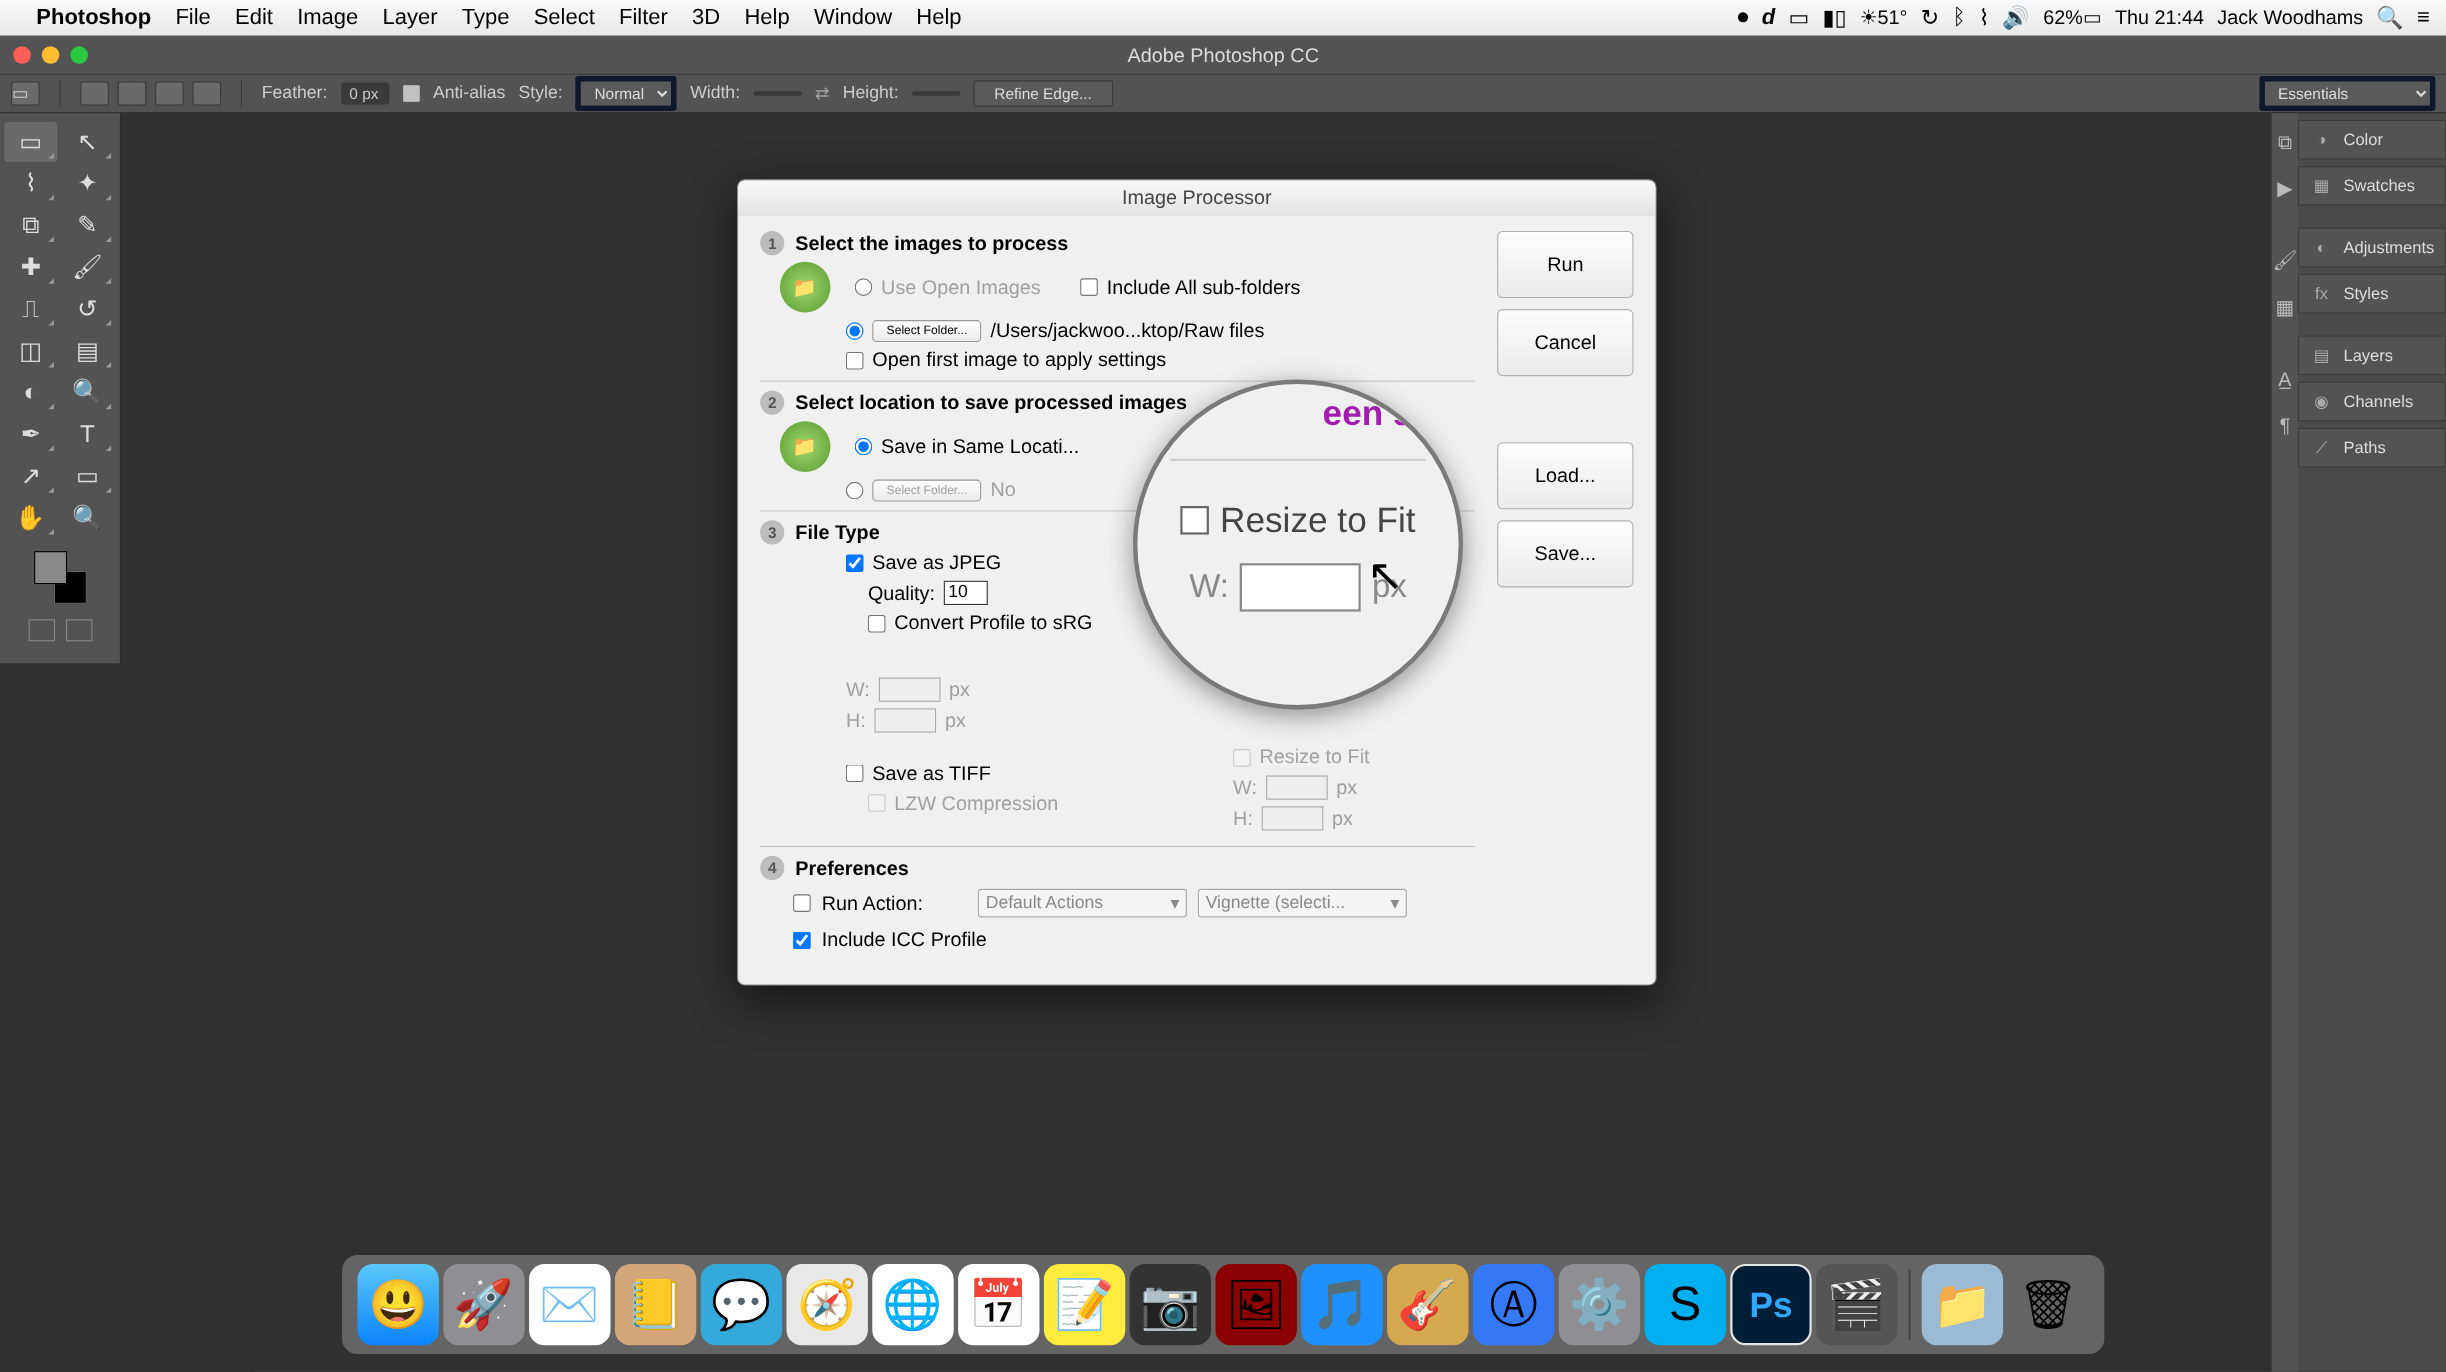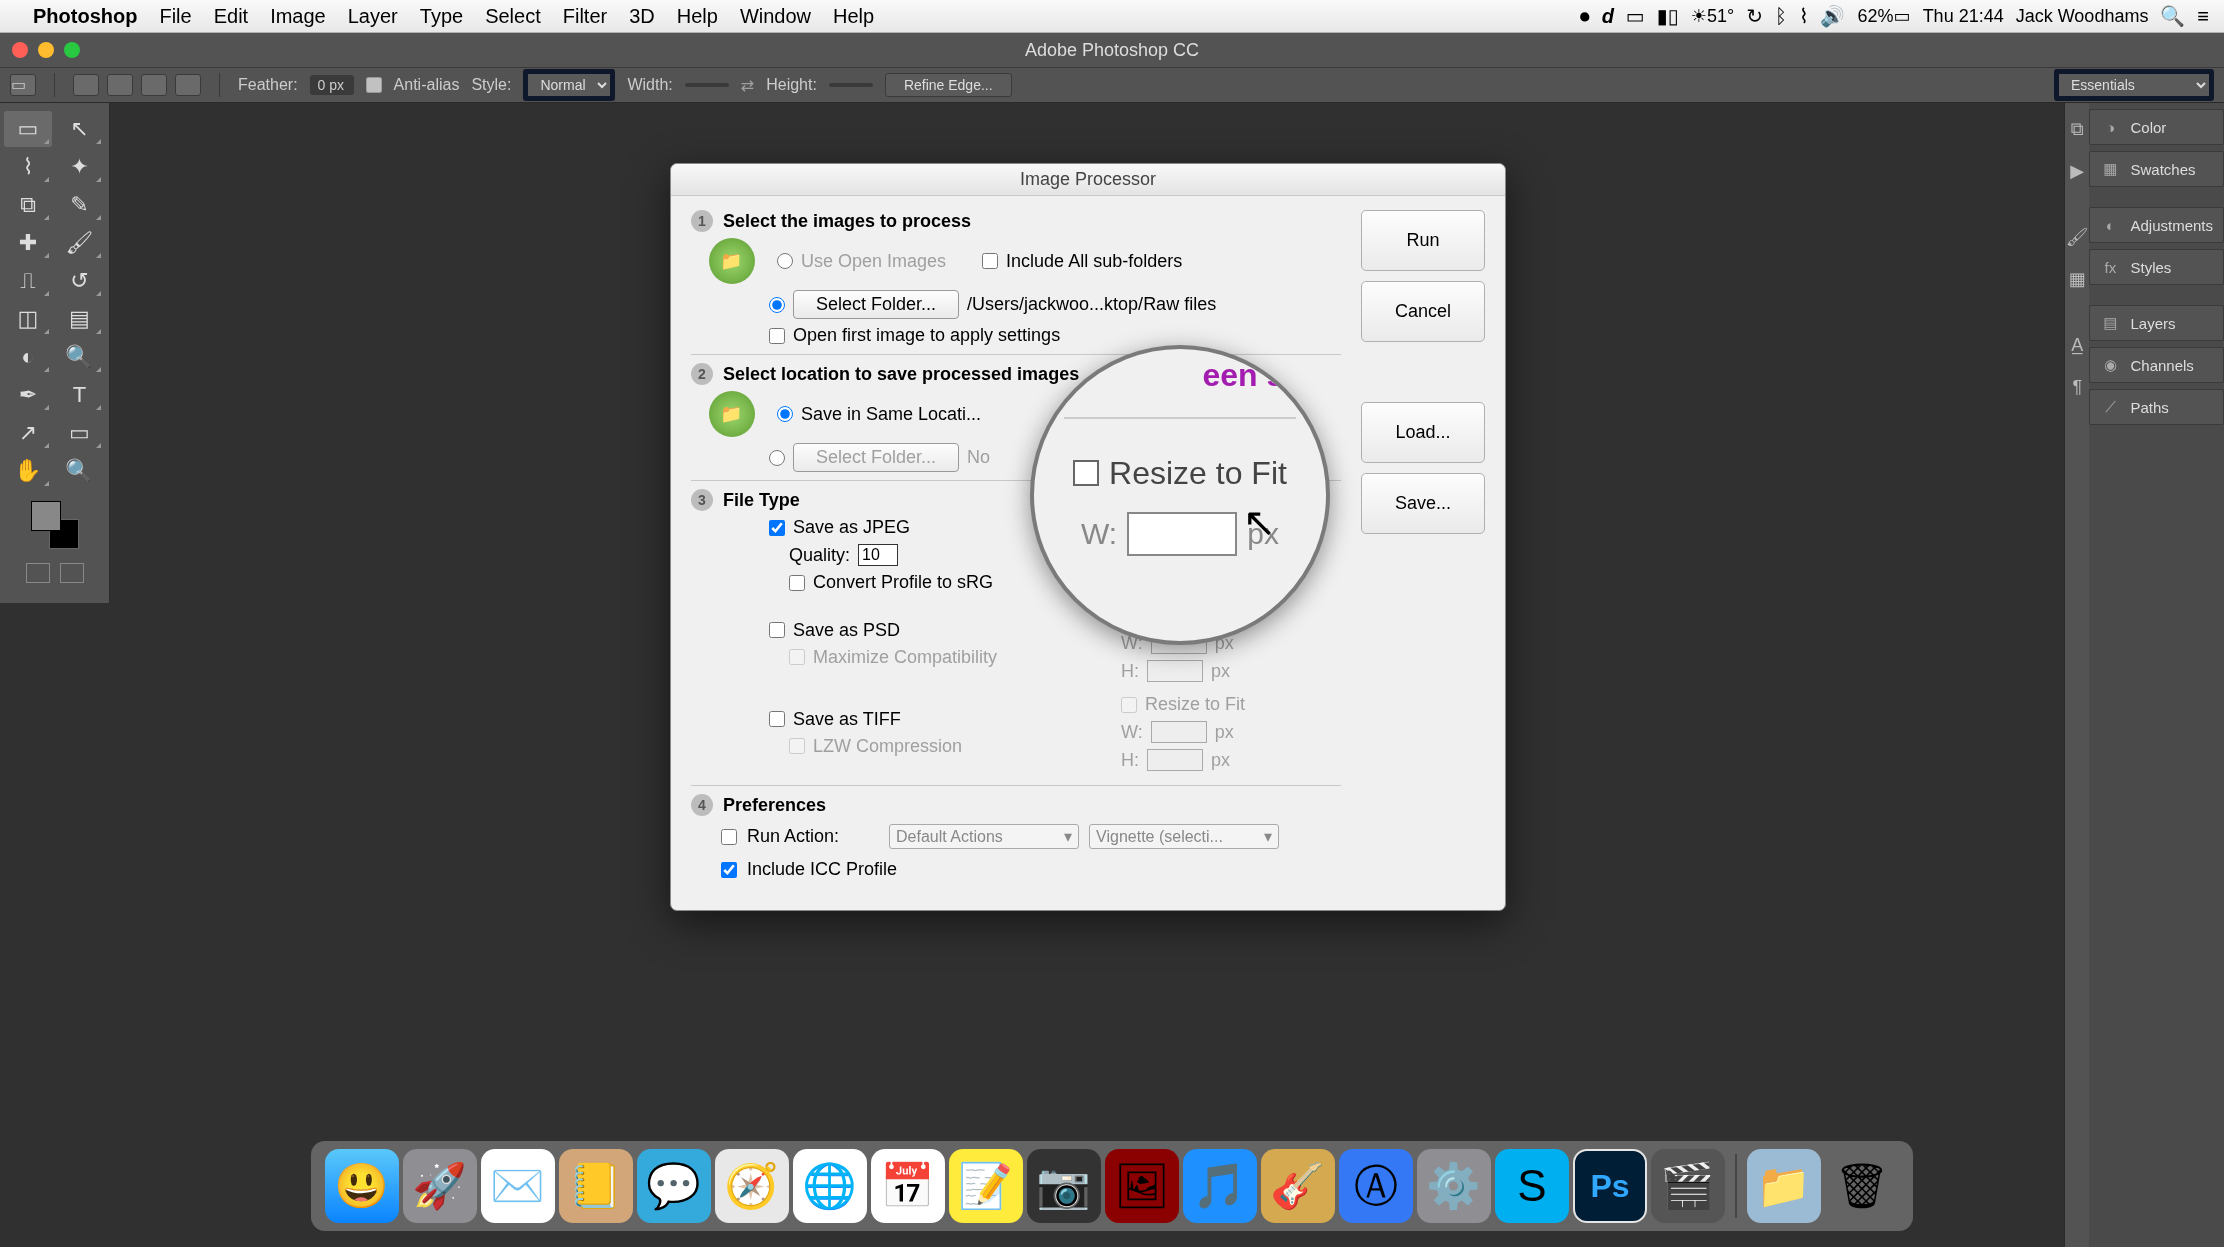--- a/index.html
+++ b/index.html
@@ -68,21 +68,21 @@
 .dialog-right { width: 124px; display: flex; flex-direction: column; gap: 10px; }
 .btn { background: linear-gradient(#fdfdfd,#eaeaea); border: 1px solid #b0b0b0; padding: 19px; font-size: 18px; border-radius: 5px; cursor: pointer; }
 .btn.run { font-weight: 500; }
 .step { margin-bottom: 8px; }
 .step-head { display: flex; align-items: center; gap: 10px; font-weight: bold; font-size: 18px; }
 .step-num { width: 22px; height: 22px; border-radius: 50%; background: #bcbcbc; color: #555; display: flex; align-items: center; justify-content: center; font-size: 14px; }
 .step-content { padding-left: 78px; font-size: 18px; margin-top: 6px; }
 .step-content .row { display: flex; align-items: center; gap: 8px; margin-bottom: 6px; }
 .step-content label { font-size: 18px; }
 .folder-icon { width: 46px; height: 46px; background: radial-gradient(#9fd86f,#5a9a2f); border-radius: 50%; margin-left: -60px; margin-right: 14px; display: inline-flex; align-items: center; justify-content: center; color: #fff; }
-.small-btn { background: linear-gradient(#fdfdfd,#eaeaea); border: 1px solid #999; padding: 3px 22px; font-size: 18px; border-radius: 4px; }
+.small-btn { background: linear-gradient(#fdfdfd,#eaeaea); border: 1px solid #999; padding: 3px 12px; font-size: 11px; border-radius: 4px; }
 .sep-line { border-top: 1px solid #c8c8c8; margin: 6px 0 8px 0; }
 .dim { color: #a0a0a0; }
 .num-input { width: 40px; border: 1px solid #333; padding: 1px 3px; font-size: 16px; text-align: left; }
 .px-input { width: 56px; border: 1px solid #aaa; padding: 1px 3px; font-size: 16px; background: #eee; }
 .txt-input { border: 1px solid #888; padding: 2px 4px; font-size: 16px; }
 .select-box { border: 1px solid #aaa; background: #f4f4f4; padding: 2px 6px; font-size: 16px; color: #888; border-radius: 3px; display: inline-flex; align-items: center; justify-content: space-between; }
 .two-col { display: flex; justify-content: space-between; align-items: center; }
 .ft-right { width: 220px; }
 .pref-content { padding-left: 30px; }
 .pref-row { display: flex; align-items: center; gap: 10px; margin-bottom: 10px; font-size: 18px; }
@@ -331,30 +331,20 @@
                   </div>
                 <div class="row" style="padding-left:20px">
                     <input type="checkbox" style="">
                     <label>Convert Profile to sRG</label>
                   </div>
               </div>
               <div class="ft-right"></div>
             </div>
 
             <div class="two-col" style="margin-top:6px">
-              <div>
-                <div class="row">
-                    <input type="checkbox" style="">
-                    <label>Save as PSD</label>
-                  </div>
-                <div class="row dim" style="padding-left:20px">
-                    <input type="checkbox" disabled="" style="">
-                    <label>Maximize Compatibility</label>
-                  </div>
-              </div>
               <div class="ft-right dim">
                 <div class="row" style="visibility:hidden">
                     <input type="checkbox" style="">
                     <label>Resize to Fit</label>
                   </div>
                 <div class="row">
                     <label>W:</label>
                     <input class="px-input" disabled="" style="">
                     <span>px</span>
                   </div>

